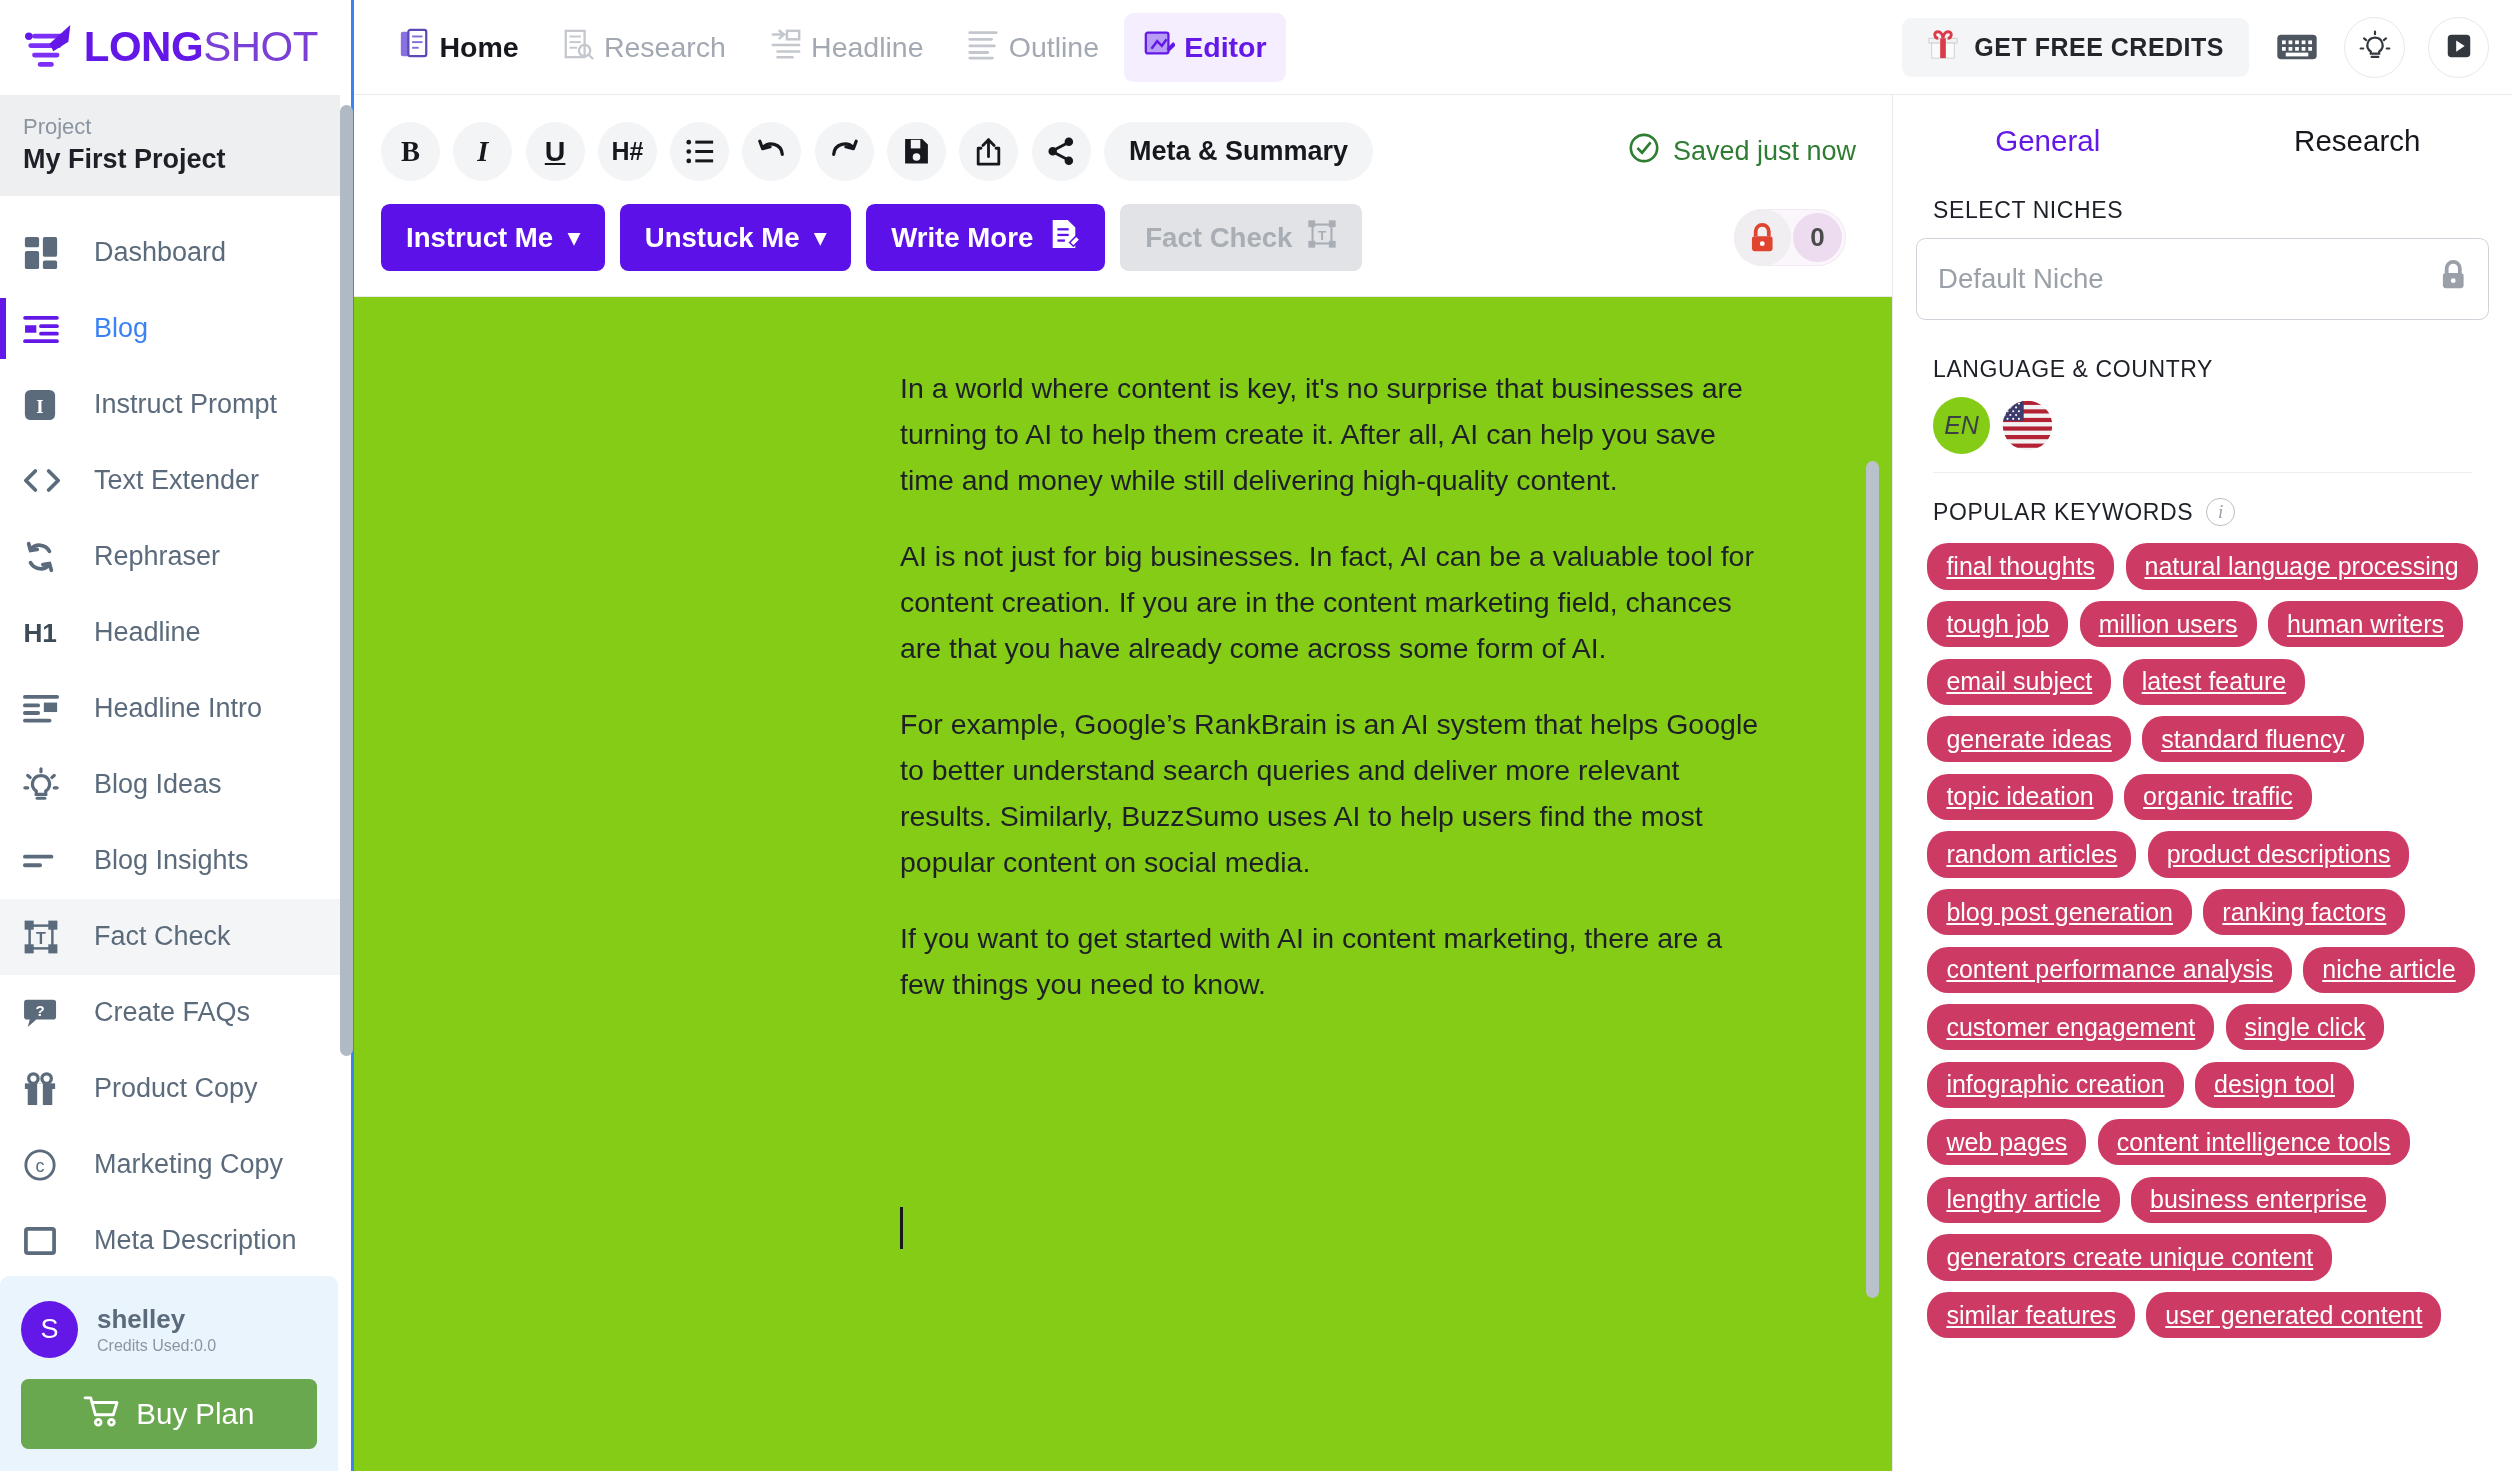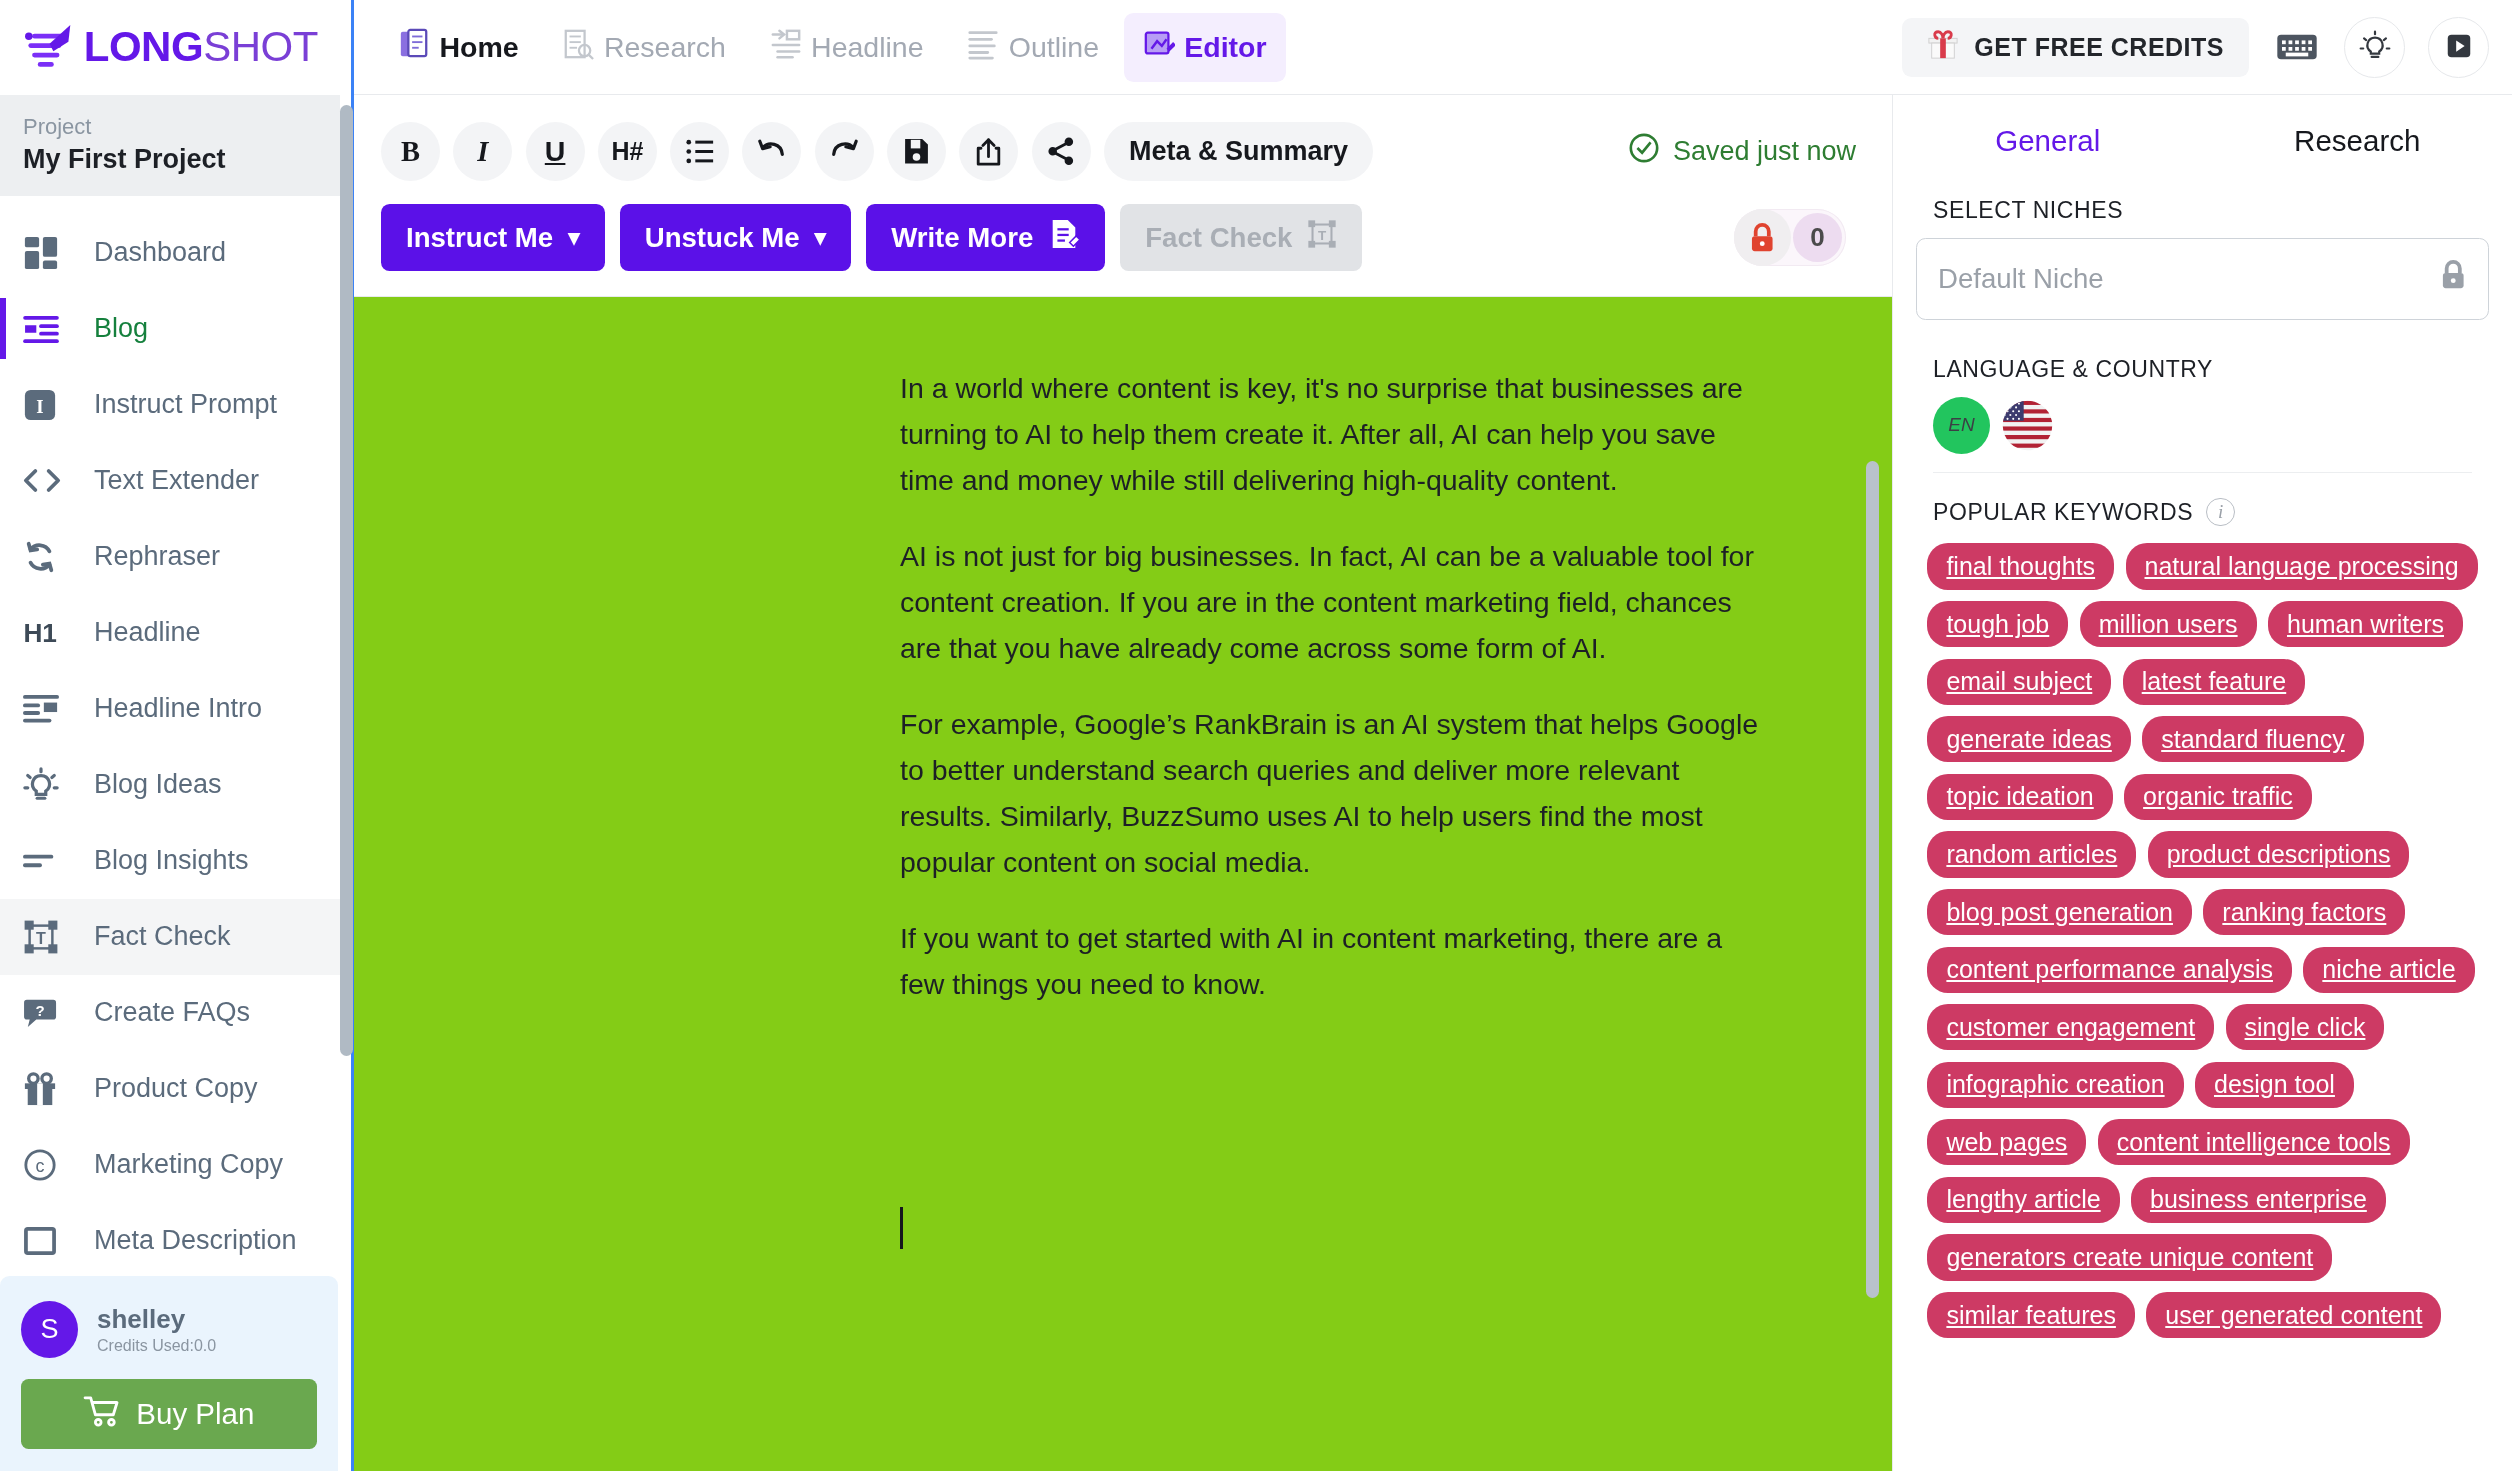--- a/index.html
+++ b/index.html
@@ -44,21 +44,21 @@
     padding-left: 23px; cursor: pointer; position: relative;
   }
   .nav-item .ico {
     width: 48px; flex: 0 0 48px; display: flex;
     align-items: center; justify-content: flex-start;
     color: #5b6b7c;
   }
   .nav-item .lbl {
     font-size: 27px; color: #5b6b7c; margin-left: 23px; white-space: nowrap;
   }
-  .nav-item.active .lbl { color: #15803d; }
+  .nav-item.active .lbl { color: #3b82f6; }
   .nav-item.active .ico { color: #6418e8; }
   .nav-item.active::before {
     content: ""; position: absolute; left: 0; top: 7.6px; bottom: 7.6px;
     width: 5.7px; background: #6418e8;
   }
   .nav-item.highlight { background: #f4f5f6; }
   .sb-thumb {
     position: absolute; left: 340px; top: 105px; width: 13.3px; height: 951px;
     background: #b0bac4; border-radius: 6.7px;
   }
@@ -189,23 +189,23 @@
   }
   .rbody { padding: 11.4px 23px 0 23px; }
   .niche-input {
     height: 82px; border: 1px solid #ced3d9; border-radius: 9.5px;
     display: flex; align-items: center; padding: 0 21px;
     font-size: 27.6px; color: #9aa0a8; justify-content: space-between;
     cursor: text;
   }
   .lang-row { display: flex; align-items: center; gap: 7.6px; padding-left: 17px; }
   .lang-badge {
-    width: 57px; height: 57px; border-radius: 50%; background: #22c55e;
+    width: 57px; height: 57px; border-radius: 50%; background: #84cc16;
     display: flex; align-items: center; justify-content: center;
-    font-size: 19px; font-style: italic; color: #3c3f45;
+    font-size: 25px; font-style: italic; color: #3c3f45;
   }
   .flag { width: 59px; height: 59px; border-radius: 50%; overflow: hidden; }
   .divider { height: 1px; background: #eceef0; margin: 17px 17px 0 17px; }
   .kw-head {
     display: flex; align-items: center; gap: 13.3px;
     padding: 25px 0 17px 17px;
   }
   .info-ico {
     width: 28.5px; height: 28.5px; border-radius: 50%; border: 1.9px solid #b9bec5;
     color: #9aa0a8; font-size: 19px; display: flex; align-items: center;

